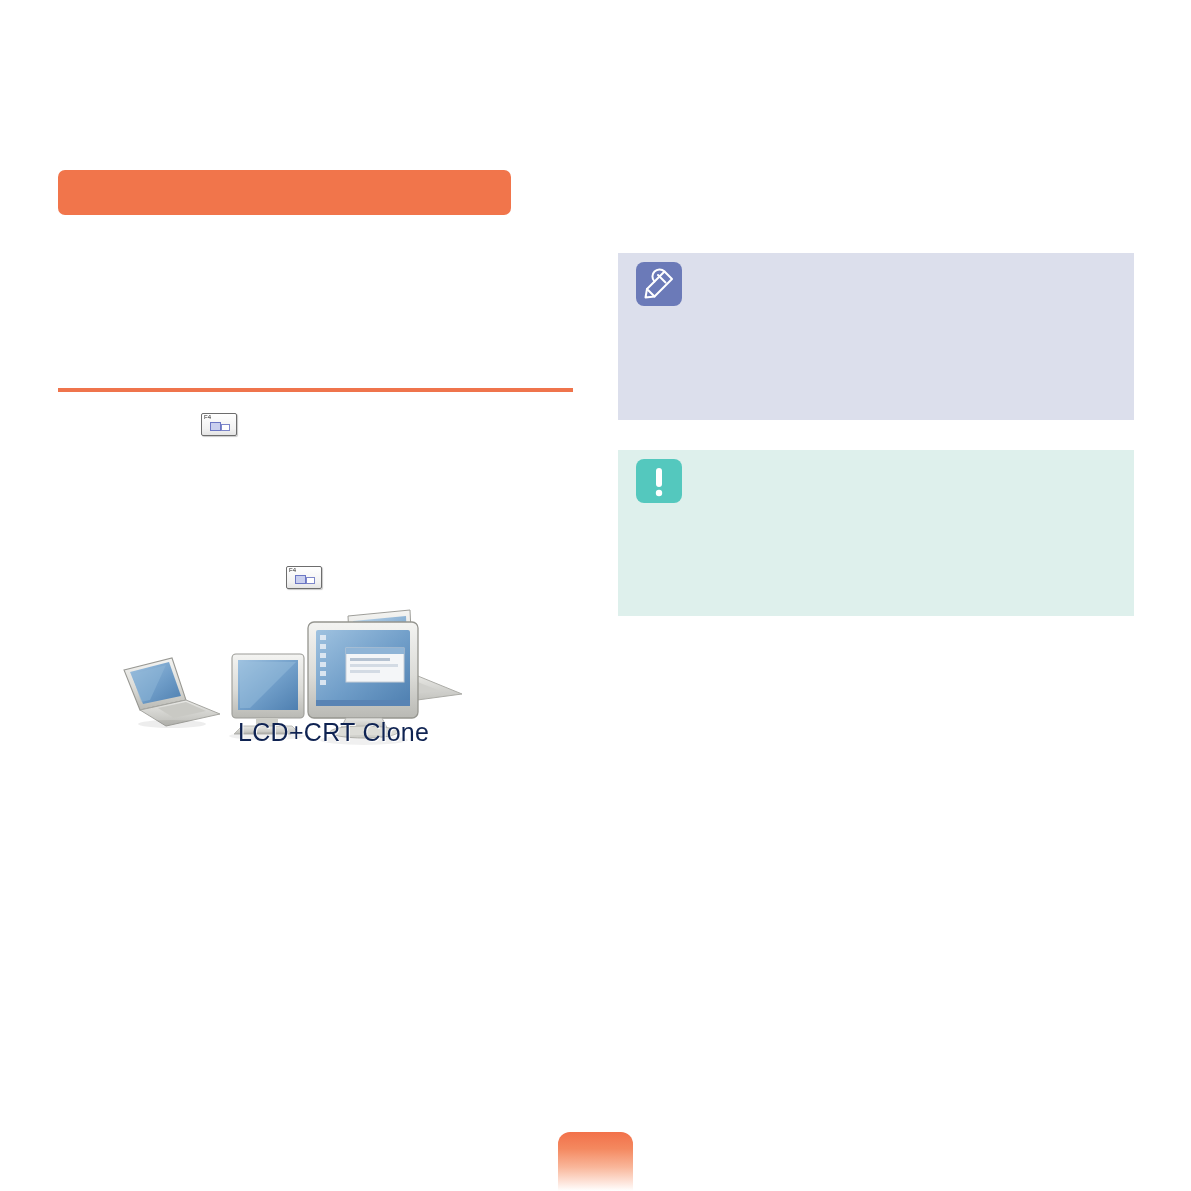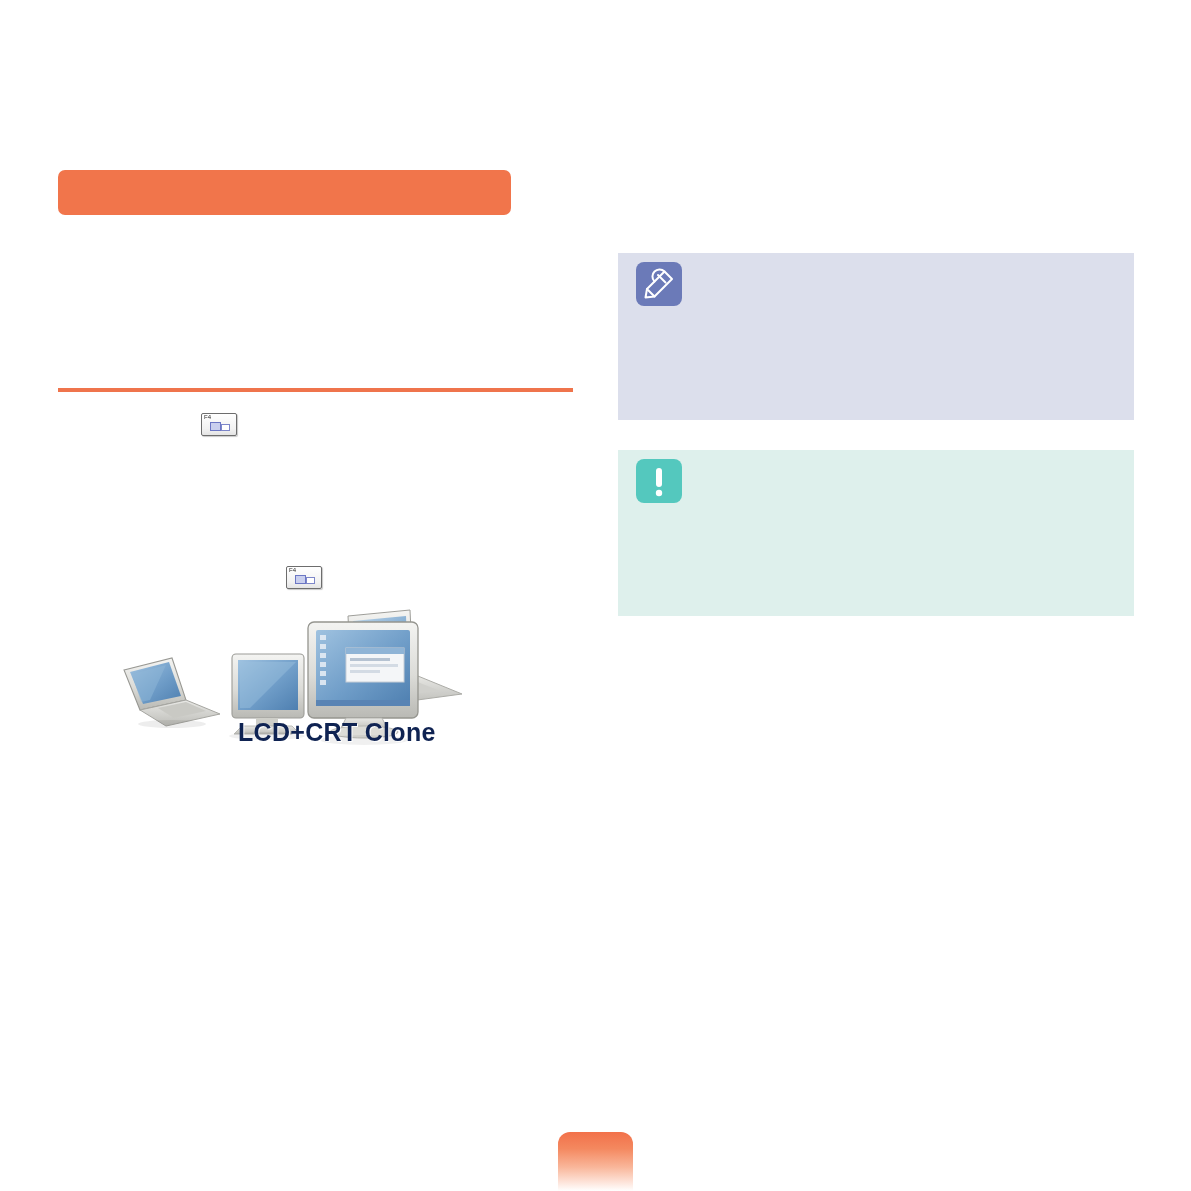--- a/index.html
+++ b/index.html
@@ -167,21 +167,21 @@
     top: 608px;
     width: 370px;
     height: 150px;
   }
   .illus svg { display: block; }
   .illus-caption {
     position: absolute;
     left: 128px;
     top: 110px;
     font-size: 25px;
-    font-weight: bold;
+    font-weight: normal;
     color: #0f2352;
     letter-spacing: .3px;
     text-shadow: 1px 1px 0 rgba(255,255,255,.9);
     text-align: center;
   }
 
   
   .callout {
     position: absolute;
     left: 618px;

